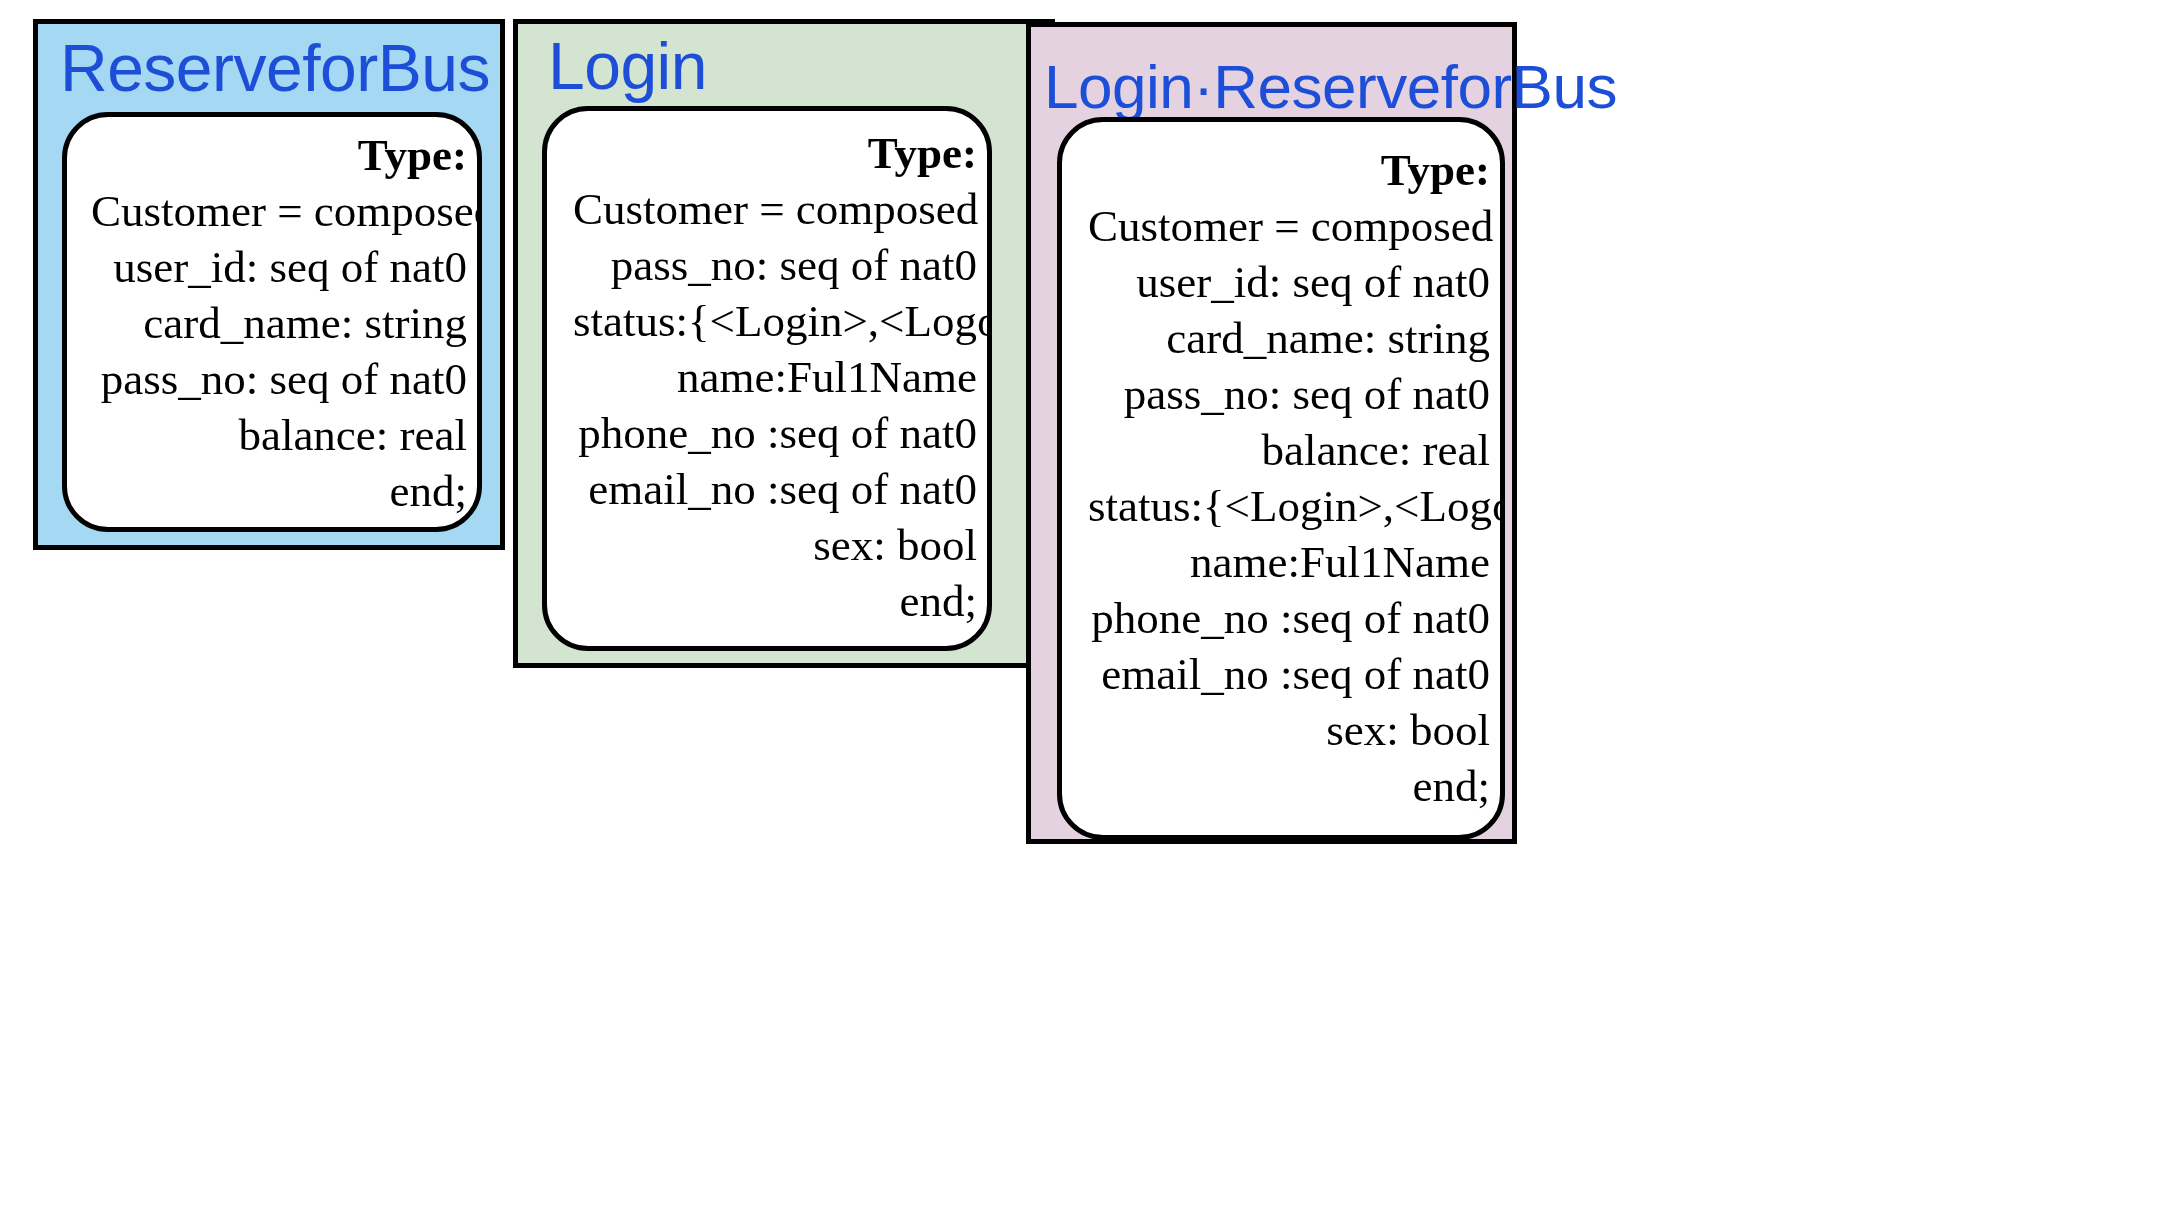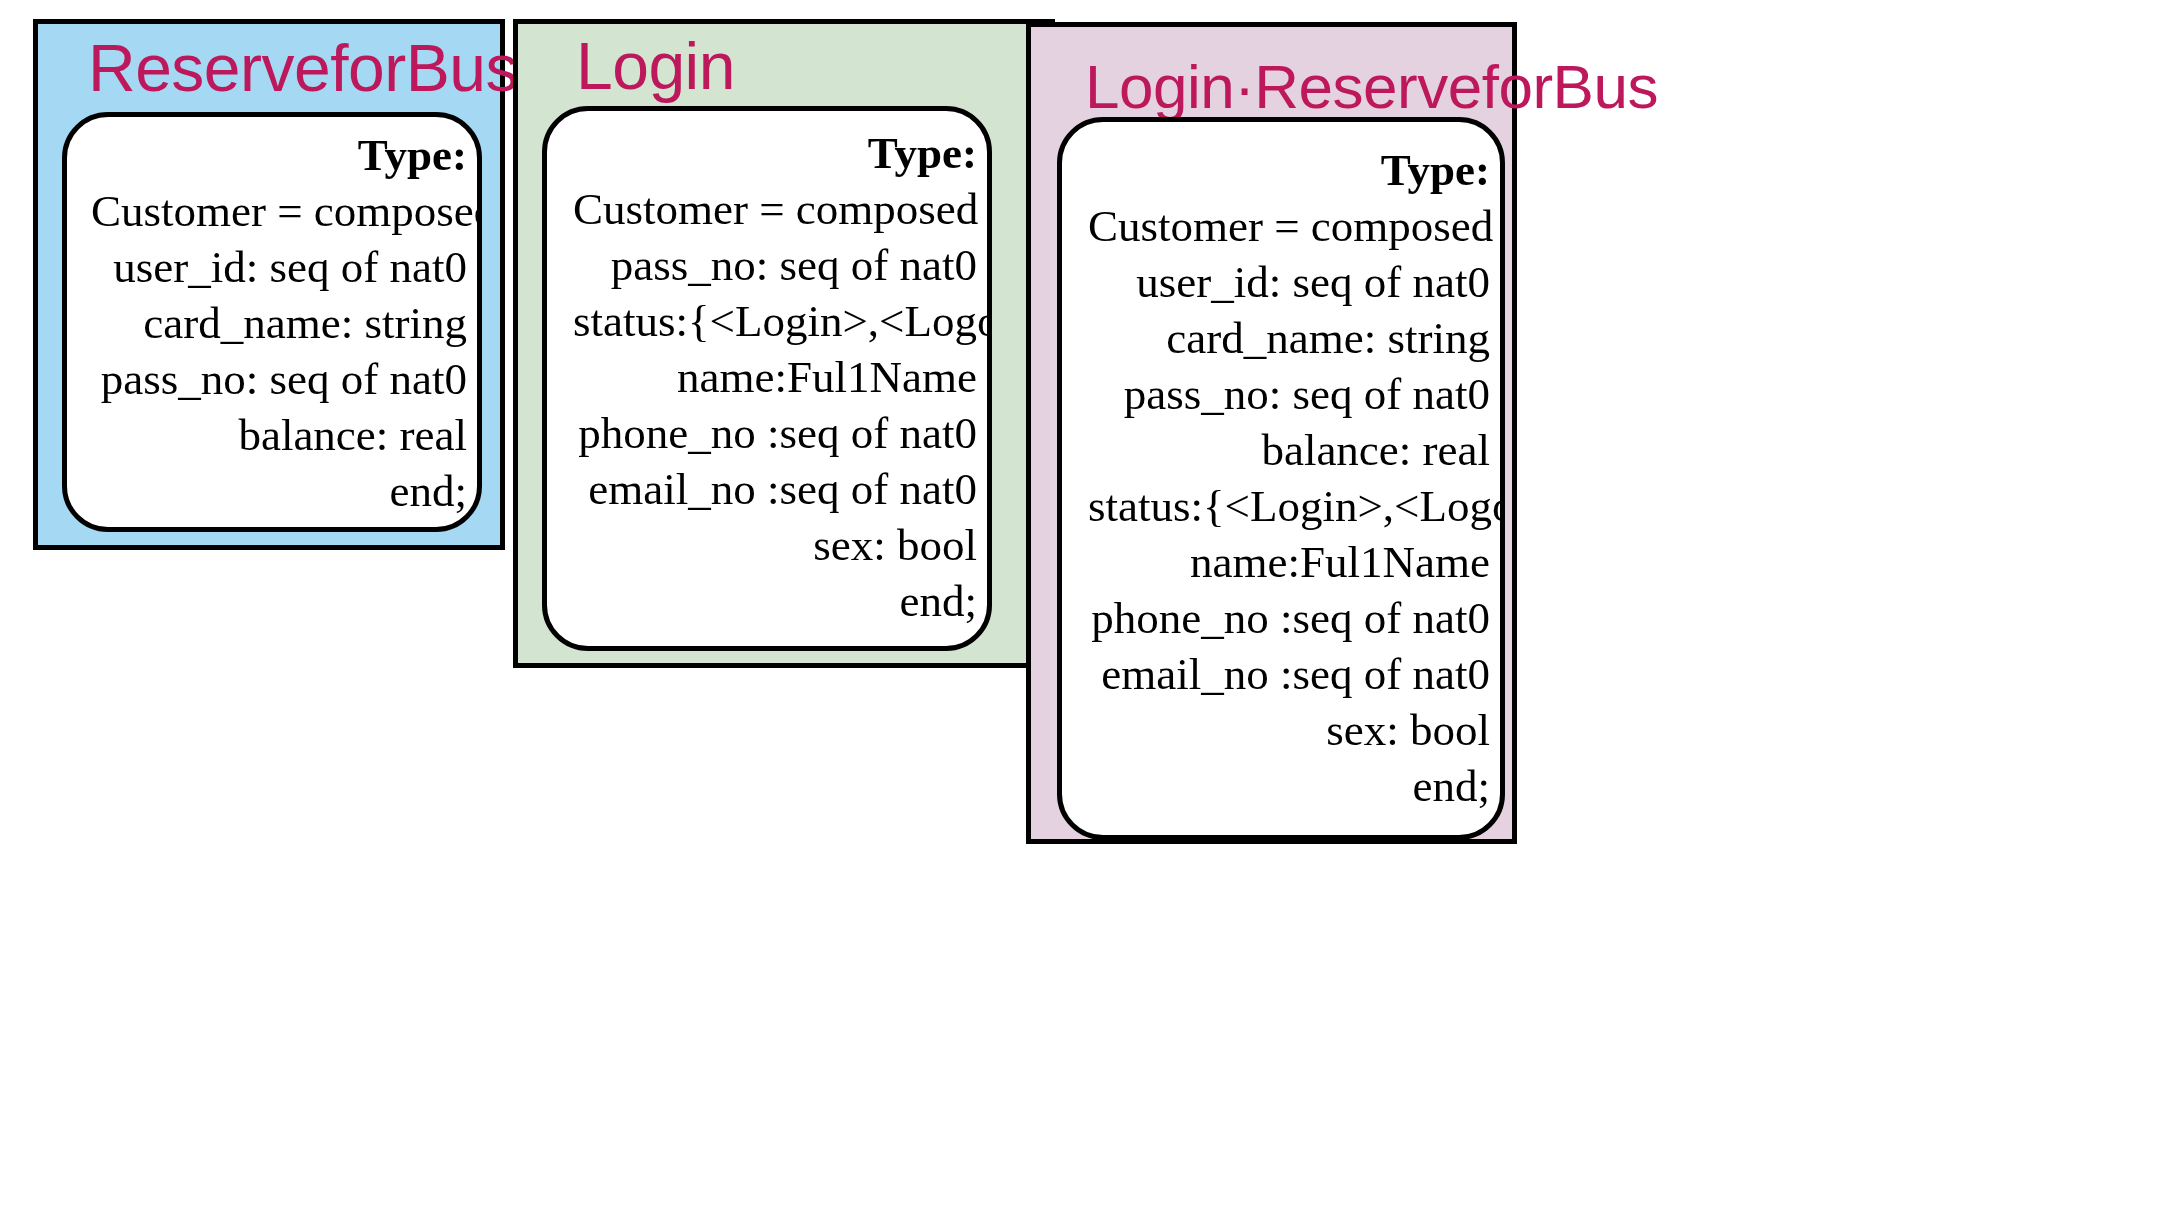--- a/index.html
+++ b/index.html
@@ -33,23 +33,22 @@
 
   .module-title {
     position: absolute;
     left: 26px;
     top: 10px;
     font-family: "Liberation Sans", sans-serif;
     font-weight: 400;
     font-size: 64px;
     line-height: 76px;
     letter-spacing: -0.5px;
-    color: #be185d;
+    color: #1d4ed8;
     white-space: nowrap;
-    margin-left: 28px;
   }
 
   
   .spec-panel {
     position: absolute;
     box-sizing: border-box;
     background: #ffffff;
     border: 5px solid #000000;
     border-radius: 46px;
     overflow: hidden;
@@ -94,21 +93,21 @@
     left: 24px; top: 82px;
     width: 450px; height: 545px;
   }
   #panel-login .spec-lines { left: 26px; top: 14px; }
 
   #module-loginreserveforbus {
     left: 1026px; top: 22px;
     width: 491px; height: 822px;
     background: #e5d2e0;
   }
-  #module-loginreserveforbus .module-title { font-size: 62px; left: 26px; top: 22px; }
+  #module-loginreserveforbus .module-title { font-size: 62px; left: 13px; top: 22px; }
   #panel-loginreserveforbus {
     left: 26px; top: 90px;
     width: 448px; height: 723px;
   }
   #panel-loginreserveforbus .spec-lines { left: 26px; top: 20px; }
 </style>
 </head>
 <body style="background: rgb(255, 255, 255);">
 
 <div class="canvas">

